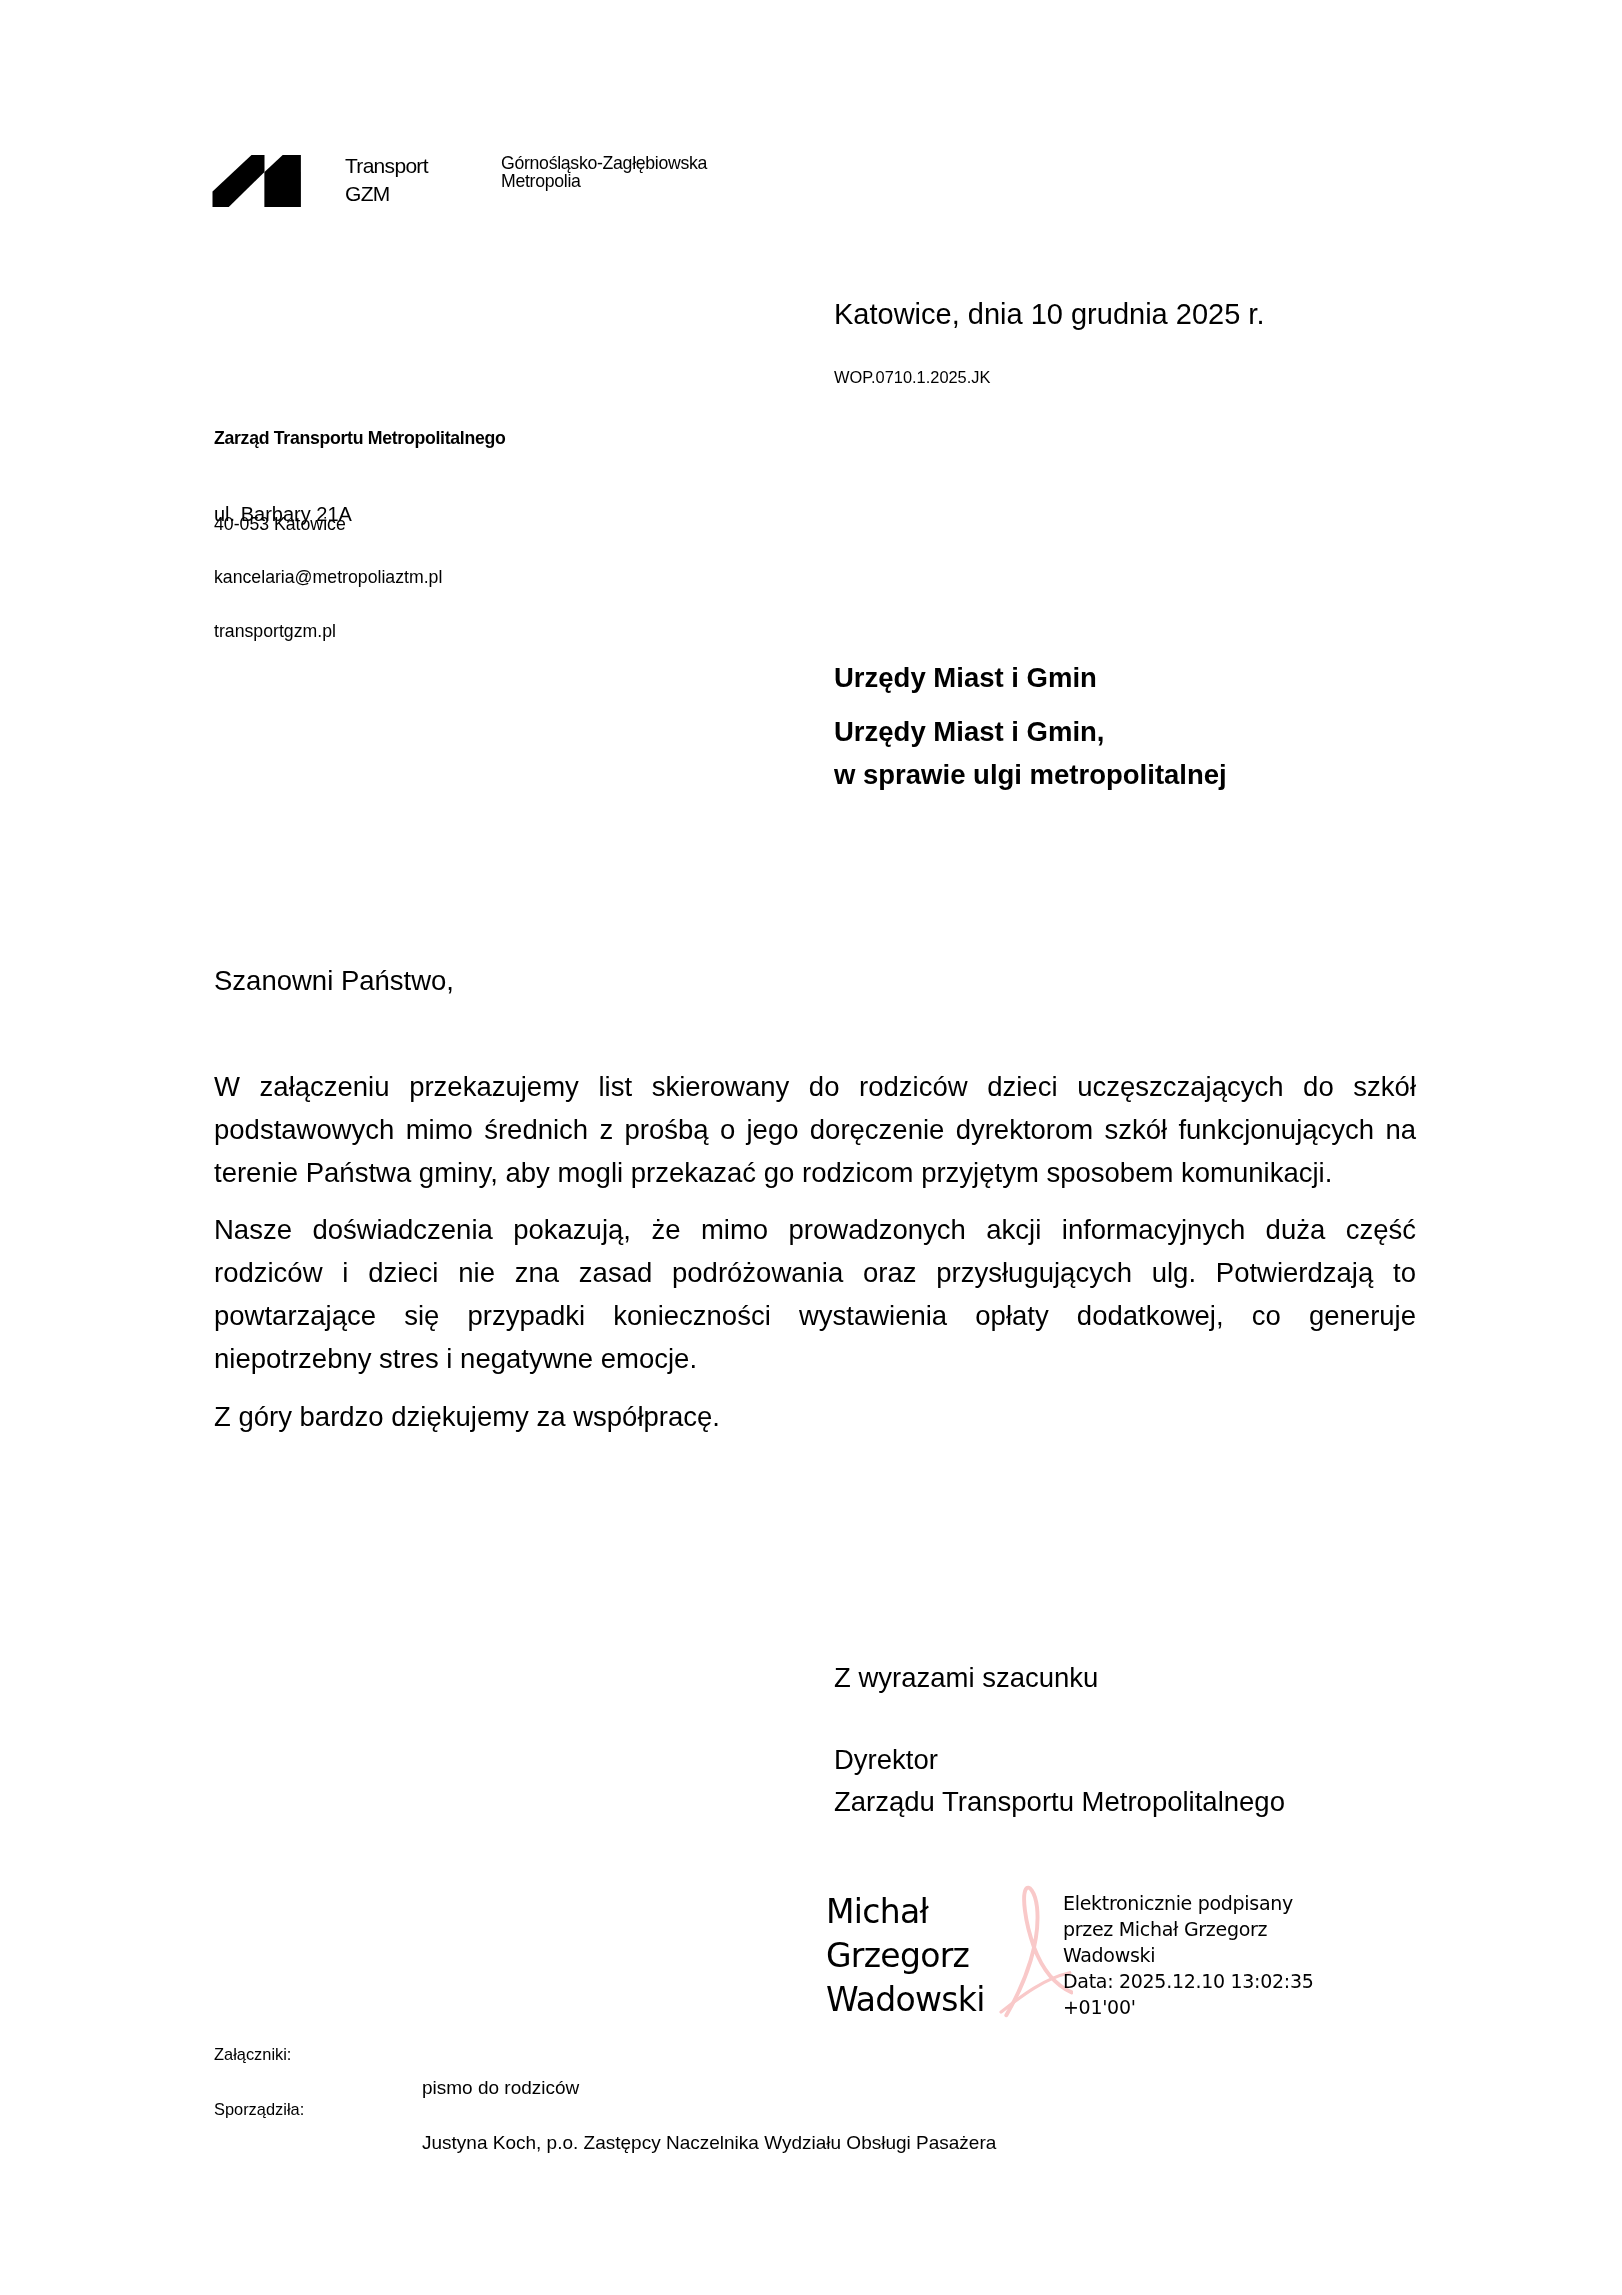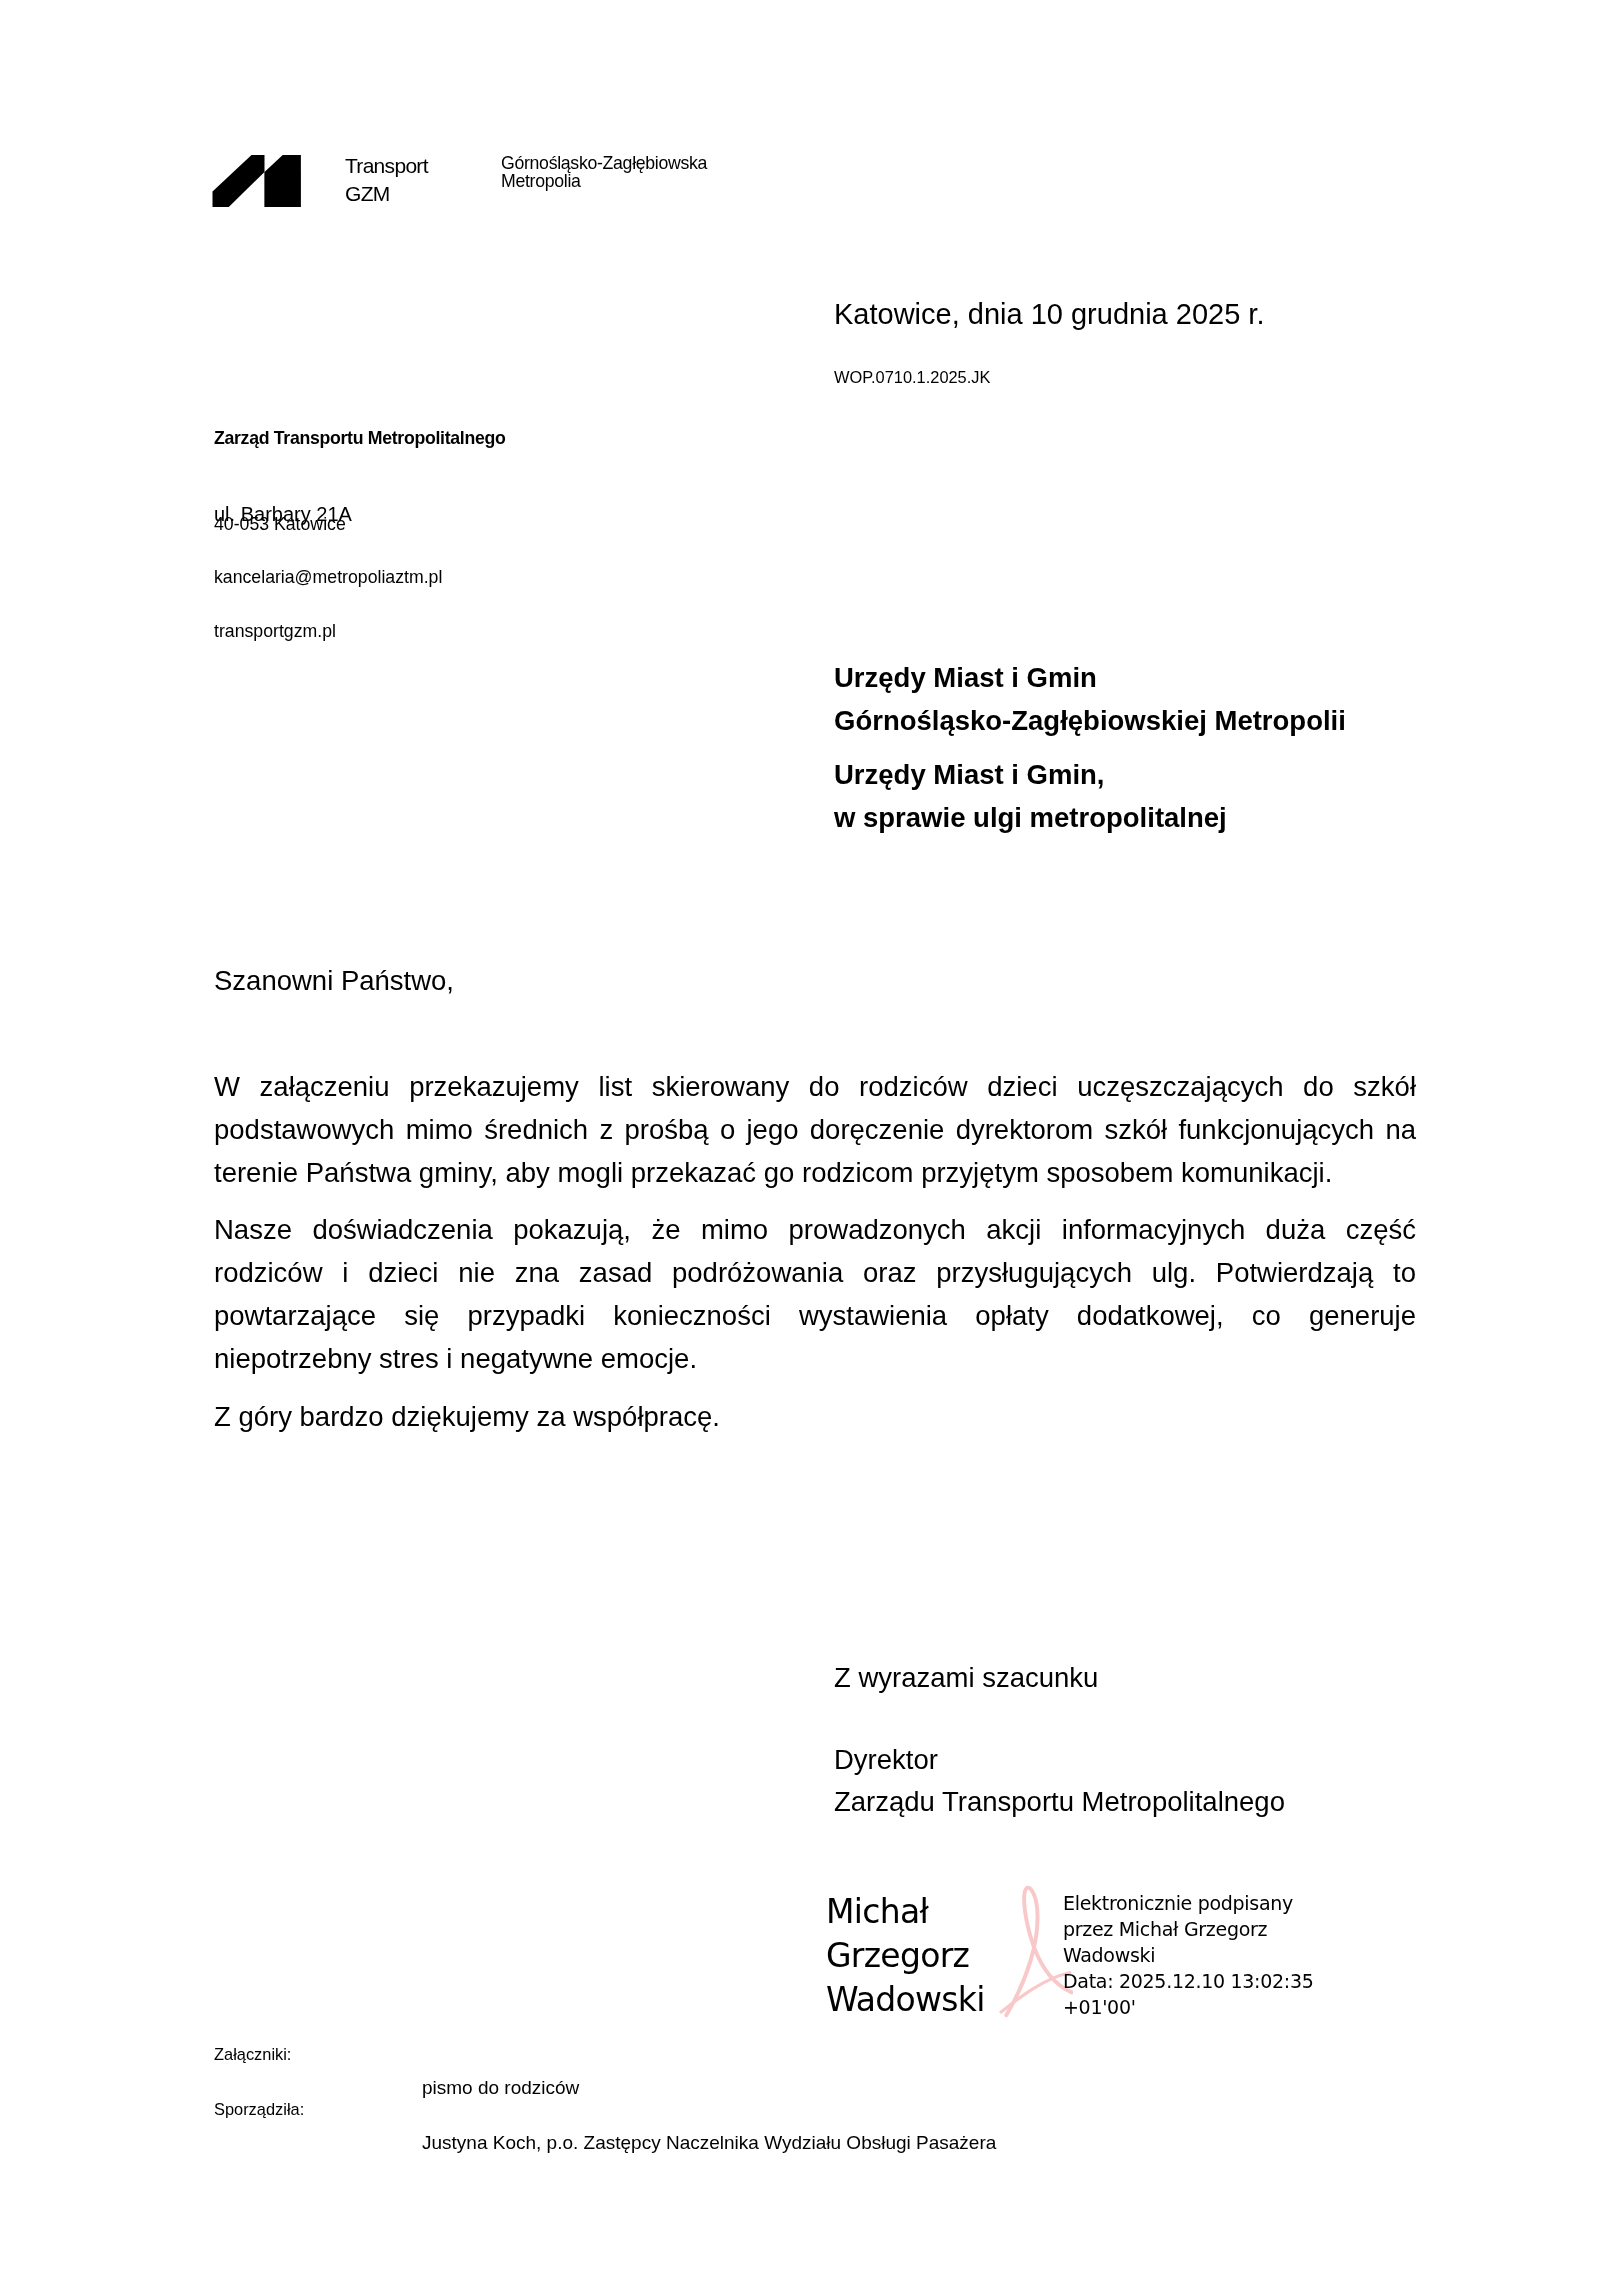--- a/index.html
+++ b/index.html
@@ -80,21 +80,20 @@
 
 <div class="abs sender-name">Zarząd Transportu Metropolitalnego</div>
 <div class="abs sender-street">ul. Barbary 21A</div>
 <div class="abs sender-city">40-053 Katowice</div>
 <div class="abs sender-email">kancelaria@metropoliaztm.pl</div>
 <div class="abs sender-web">transportgzm.pl</div>
 
 <div class="recipients">
   <div class="recipient-block">
     <span class="recipient-line">Urzędy Miast i Gmin</span>
-    <span class="recipient-line">Górnośląsko-Zagłębiowskiej Metropolii</span>
   </div>
   <div class="recipient-block">
     <span class="recipient-line">Urzędy Miast i Gmin,</span>
     <span class="recipient-line">w sprawie ulgi metropolitalnej</span>
   </div>
 </div>
 
 <div class="abs greeting">Szanowni Państwo,</div>
 
 <div class="body">

